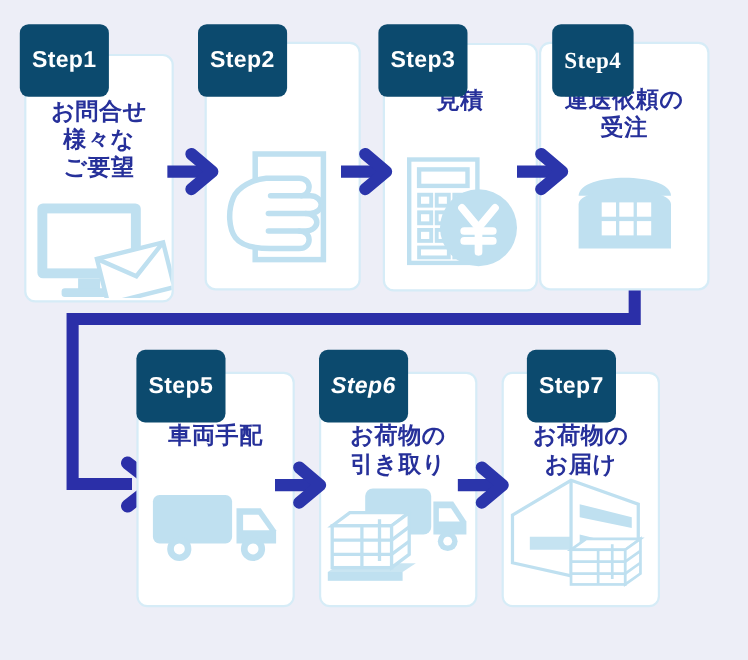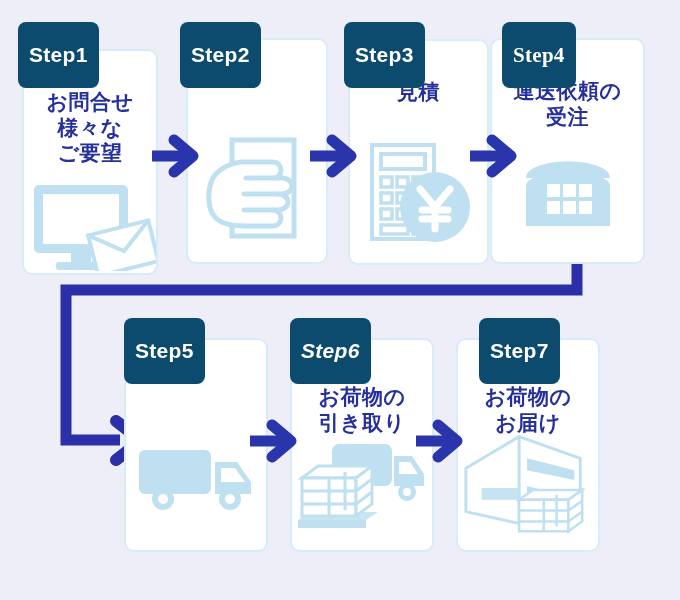--- a/index.html
+++ b/index.html
@@ -196,20 +196,21 @@
           <rect x="35" y="53" width="13" height="13"></rect>
           <rect x="51" y="53" width="13" height="13"></rect>
           <rect x="67" y="53" width="13" height="13"></rect>
         </g>
       </svg>
     </div>
   </div>
   <div class="badge" style="left:502px; top:22px;font-family:Liberation Serif, serif;">Step4</div>
 
   <div class="card row-bottom" style="left:124px; top:338px; width:144px; height:214px;">
+    <div class="card-title">車両手配</div>
     <div class="icon-wrap" style="top:98px;">
       <svg width="126" height="80" viewBox="0 0 126 80">
 
         <rect x="6" y="12" width="72" height="44" rx="6" fill="#bfe0f0"></rect>
 
         <path d="M 82 24 L 104 24 L 118 44 L 118 56 L 82 56 Z" fill="#bfe0f0"></path>
         <path d="M 88 30 L 102 30 L 112 44 L 88 44 Z" fill="#ffffff"></path>
 
         <circle cx="30" cy="61" r="11" fill="#bfe0f0"></circle>
         <circle cx="30" cy="61" r="5" fill="#ffffff"></circle>

